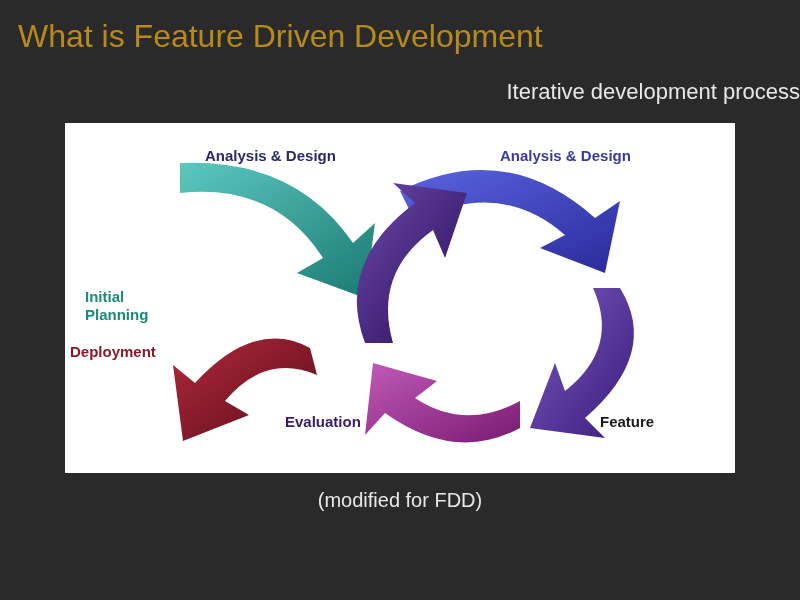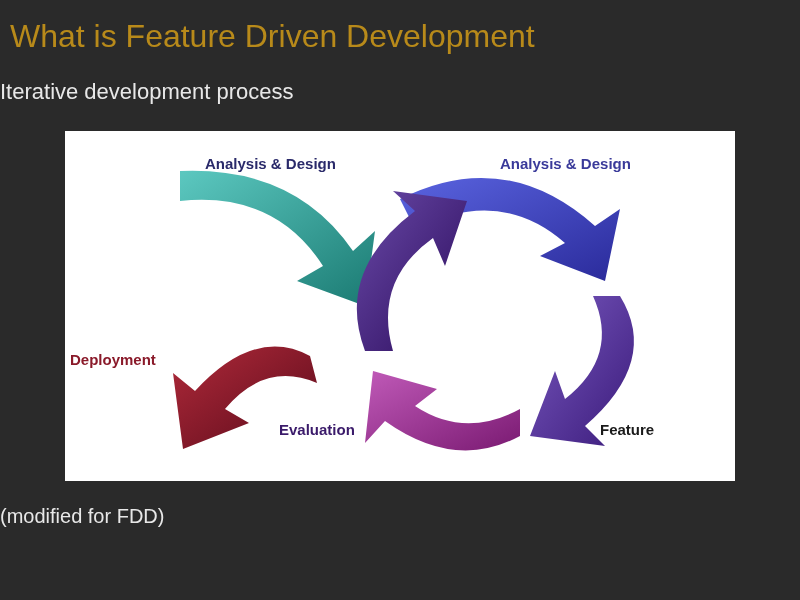--- a/index.html
+++ b/index.html
@@ -8,53 +8,53 @@
     height: 600px;
     background: #2a2a2a;
     font-family: Arial, Helvetica, sans-serif;
     overflow: hidden;
     position: relative;
   }
   .title {
     color: #b88a1a;
     font-size: 32px;
     font-weight: 400;
-    padding: 18px 10px 4px 10px;
+    padding: 18px 10px 4px 18px;
   }
   .subtitle {
     color: #e8e8e8;
     font-size: 22px;
-    text-align: left;
+    text-align: right;
     padding: 20px 0 10px 0;
   }
   .caption {
     color: #e8e8e8;
     font-size: 20px;
-    text-align: left;
+    text-align: center;
     padding-top: 8px;
   }
   .diagram-card {
     background: #ffffff;
     width: 670px;
     height: 350px;
-    margin: 16px auto;
+    margin: 8px auto;
     position: relative;
   }
   .lbl {
     position: absolute;
     font-size: 15px;
     font-weight: bold;
     line-height: 1.2;
   }
   .lbl-analysis1 { color: #2a2a6a; left: 140px; top: 24px; }
   .lbl-analysis2 { color: #3a3a9a; left: 435px; top: 24px; }
   .lbl-impl      { color: #1a1a6a; left: 555px; top: 100px; }
   .lbl-initial   { color: #1a8a7a; left: 20px;  top: 165px; }
   .lbl-deploy    { color: #8a1a2a; left: 5px;   top: 220px; text-align: right; }
-  .lbl-eval      { color: #3a1a6a; left: 214px; top: 290px; }
+  .lbl-eval      { color: #3a1a6a; left: 220px; top: 290px; }
   .lbl-test      { color: #1a1a1a; left: 535px; top: 290px; }
   svg.arrows { position: absolute; left: 0; top: 0; }
 </style>
 </head>
 <body>
 
 <div class="title">What is Feature Driven Development</div>
 <div class="subtitle">Iterative development process</div>
 
 <div class="diagram-card">
@@ -136,18 +136,19 @@
          L 108 242
          L 118 318
          L 184 292
          L 160 278
          Q 200 230 252 252
          Z"></path>
   </svg>
 
   <div class="lbl lbl-analysis1">Analysis &amp; Design</div>
   <div class="lbl lbl-analysis2">Analysis &amp; Design</div>
+  <div class="lbl lbl-initial">Initial<br>Planning</div>
   <div class="lbl lbl-deploy">Deployment</div>
   <div class="lbl lbl-eval">Evaluation</div>
   <div class="lbl lbl-test">Feature</div>
 </div>
 
 <div class="caption">(modified for FDD)</div>
 
 </body></html>

